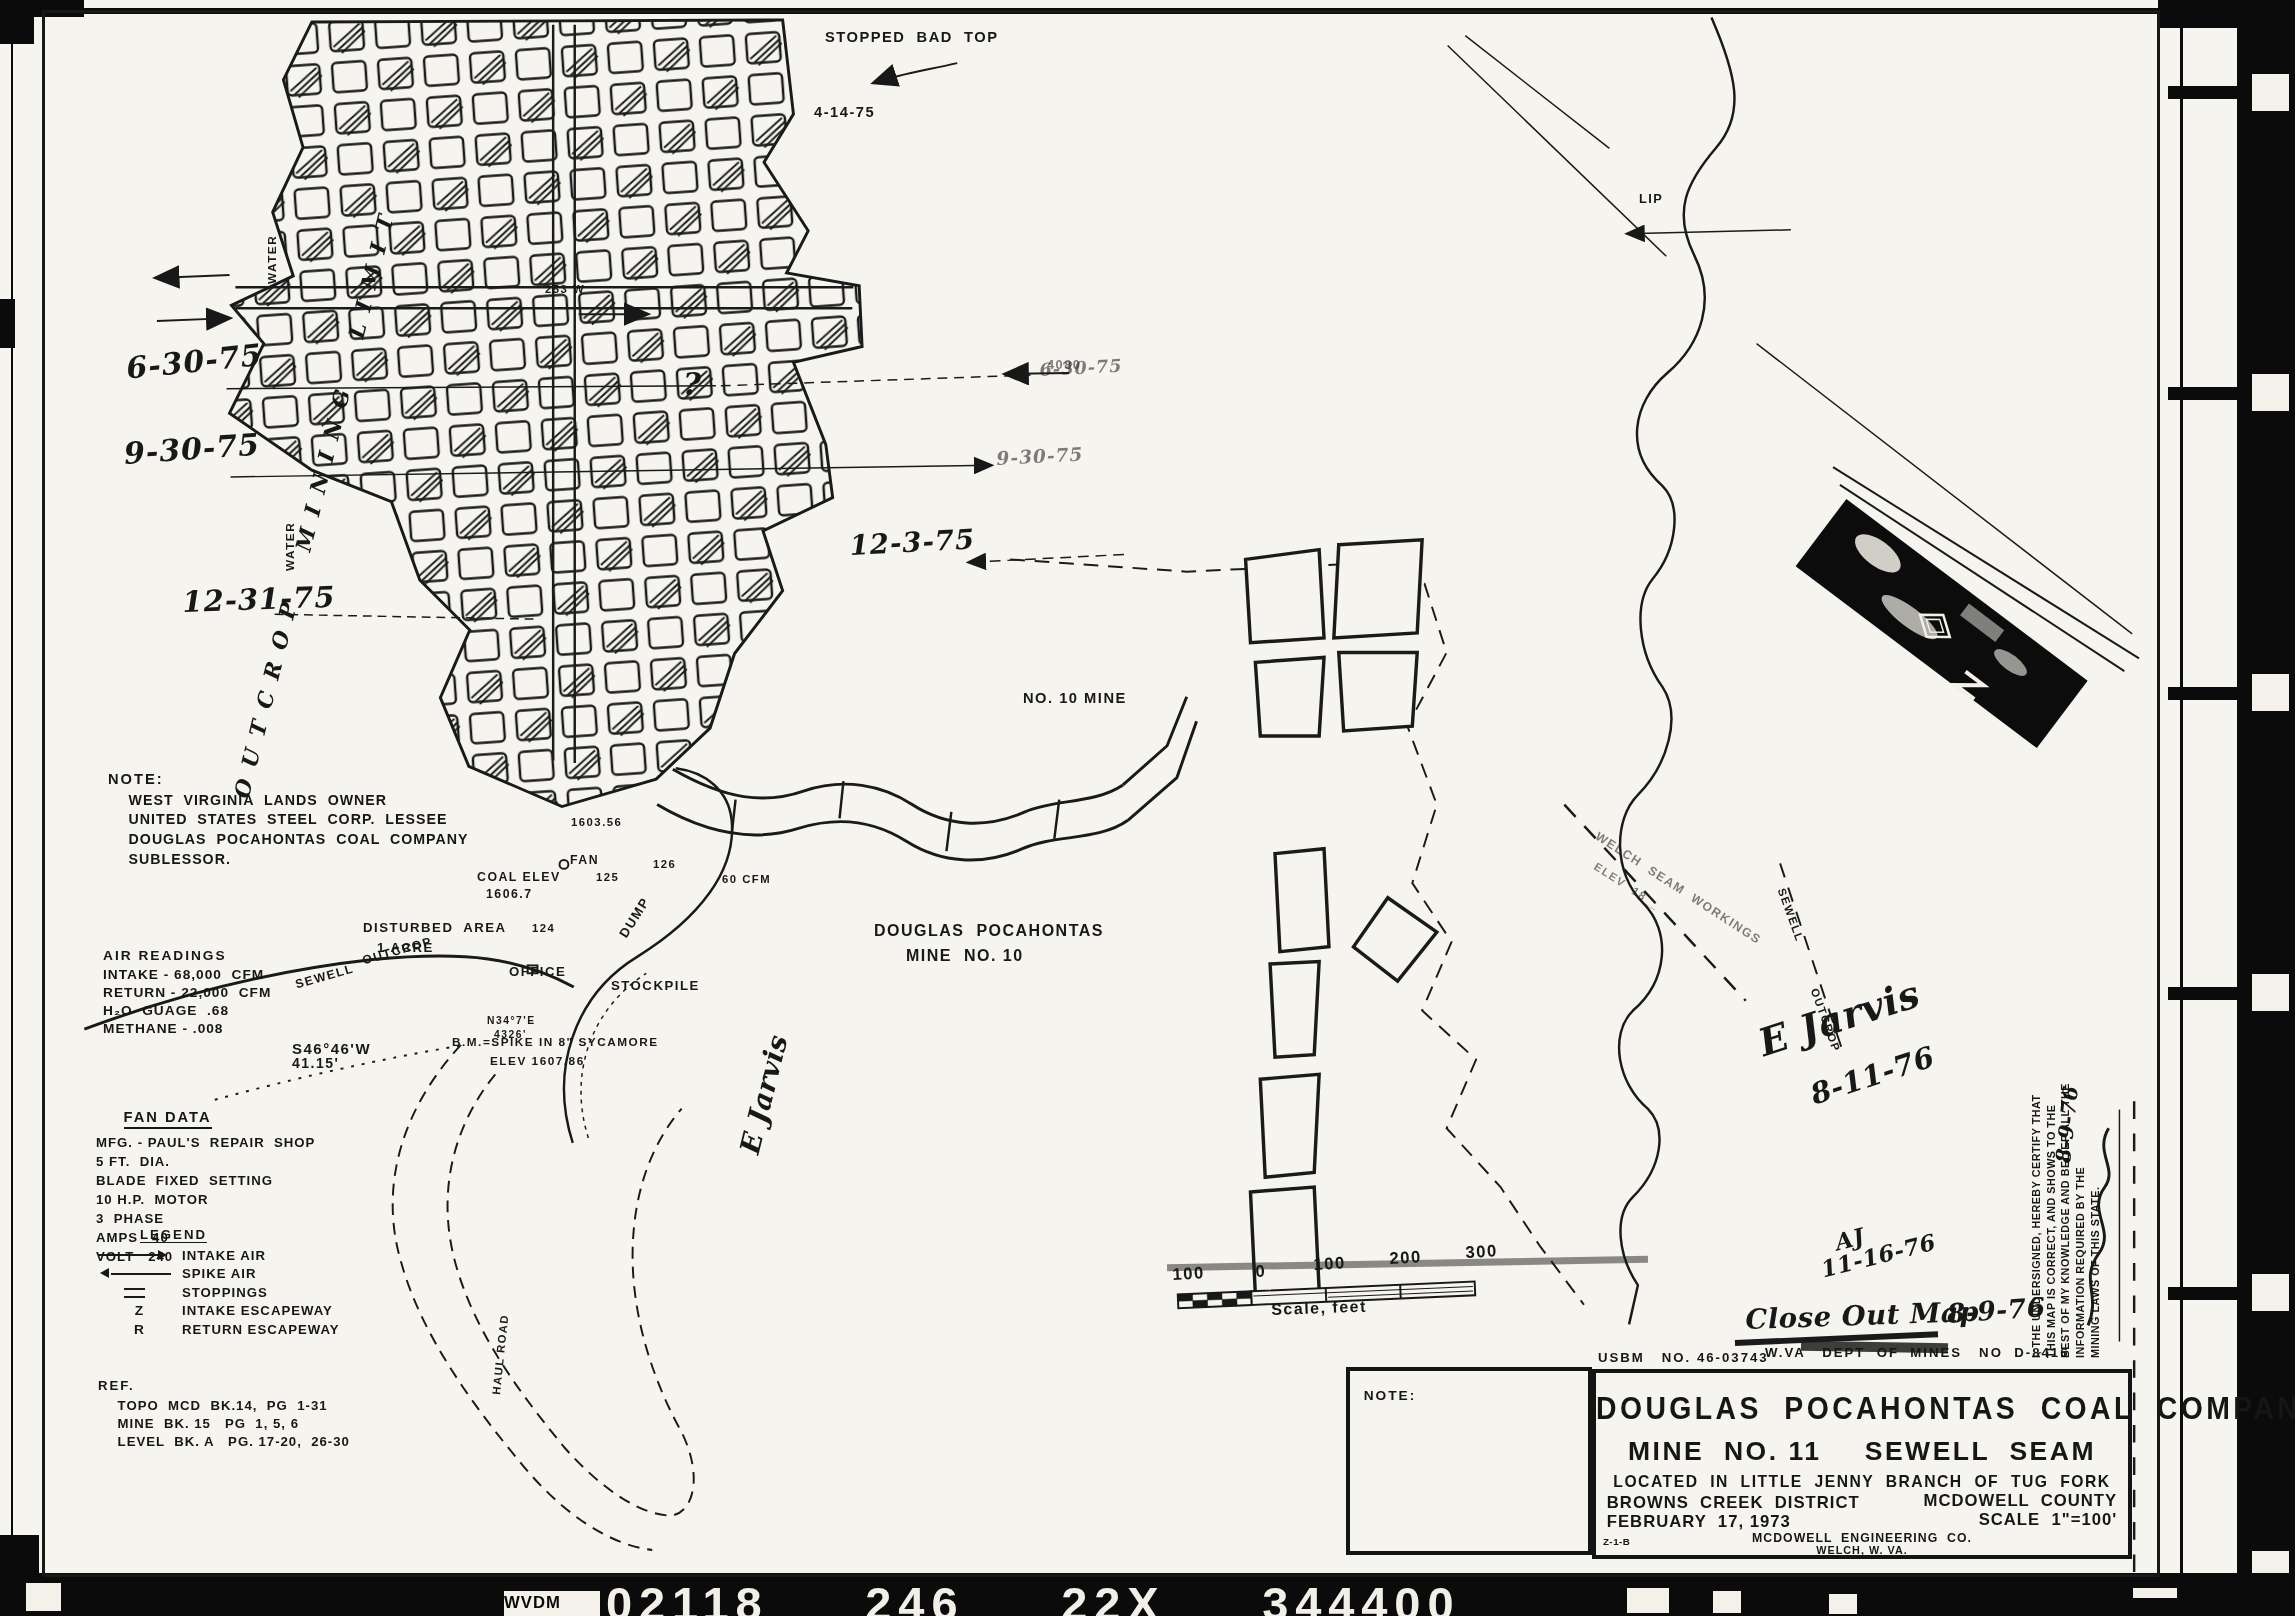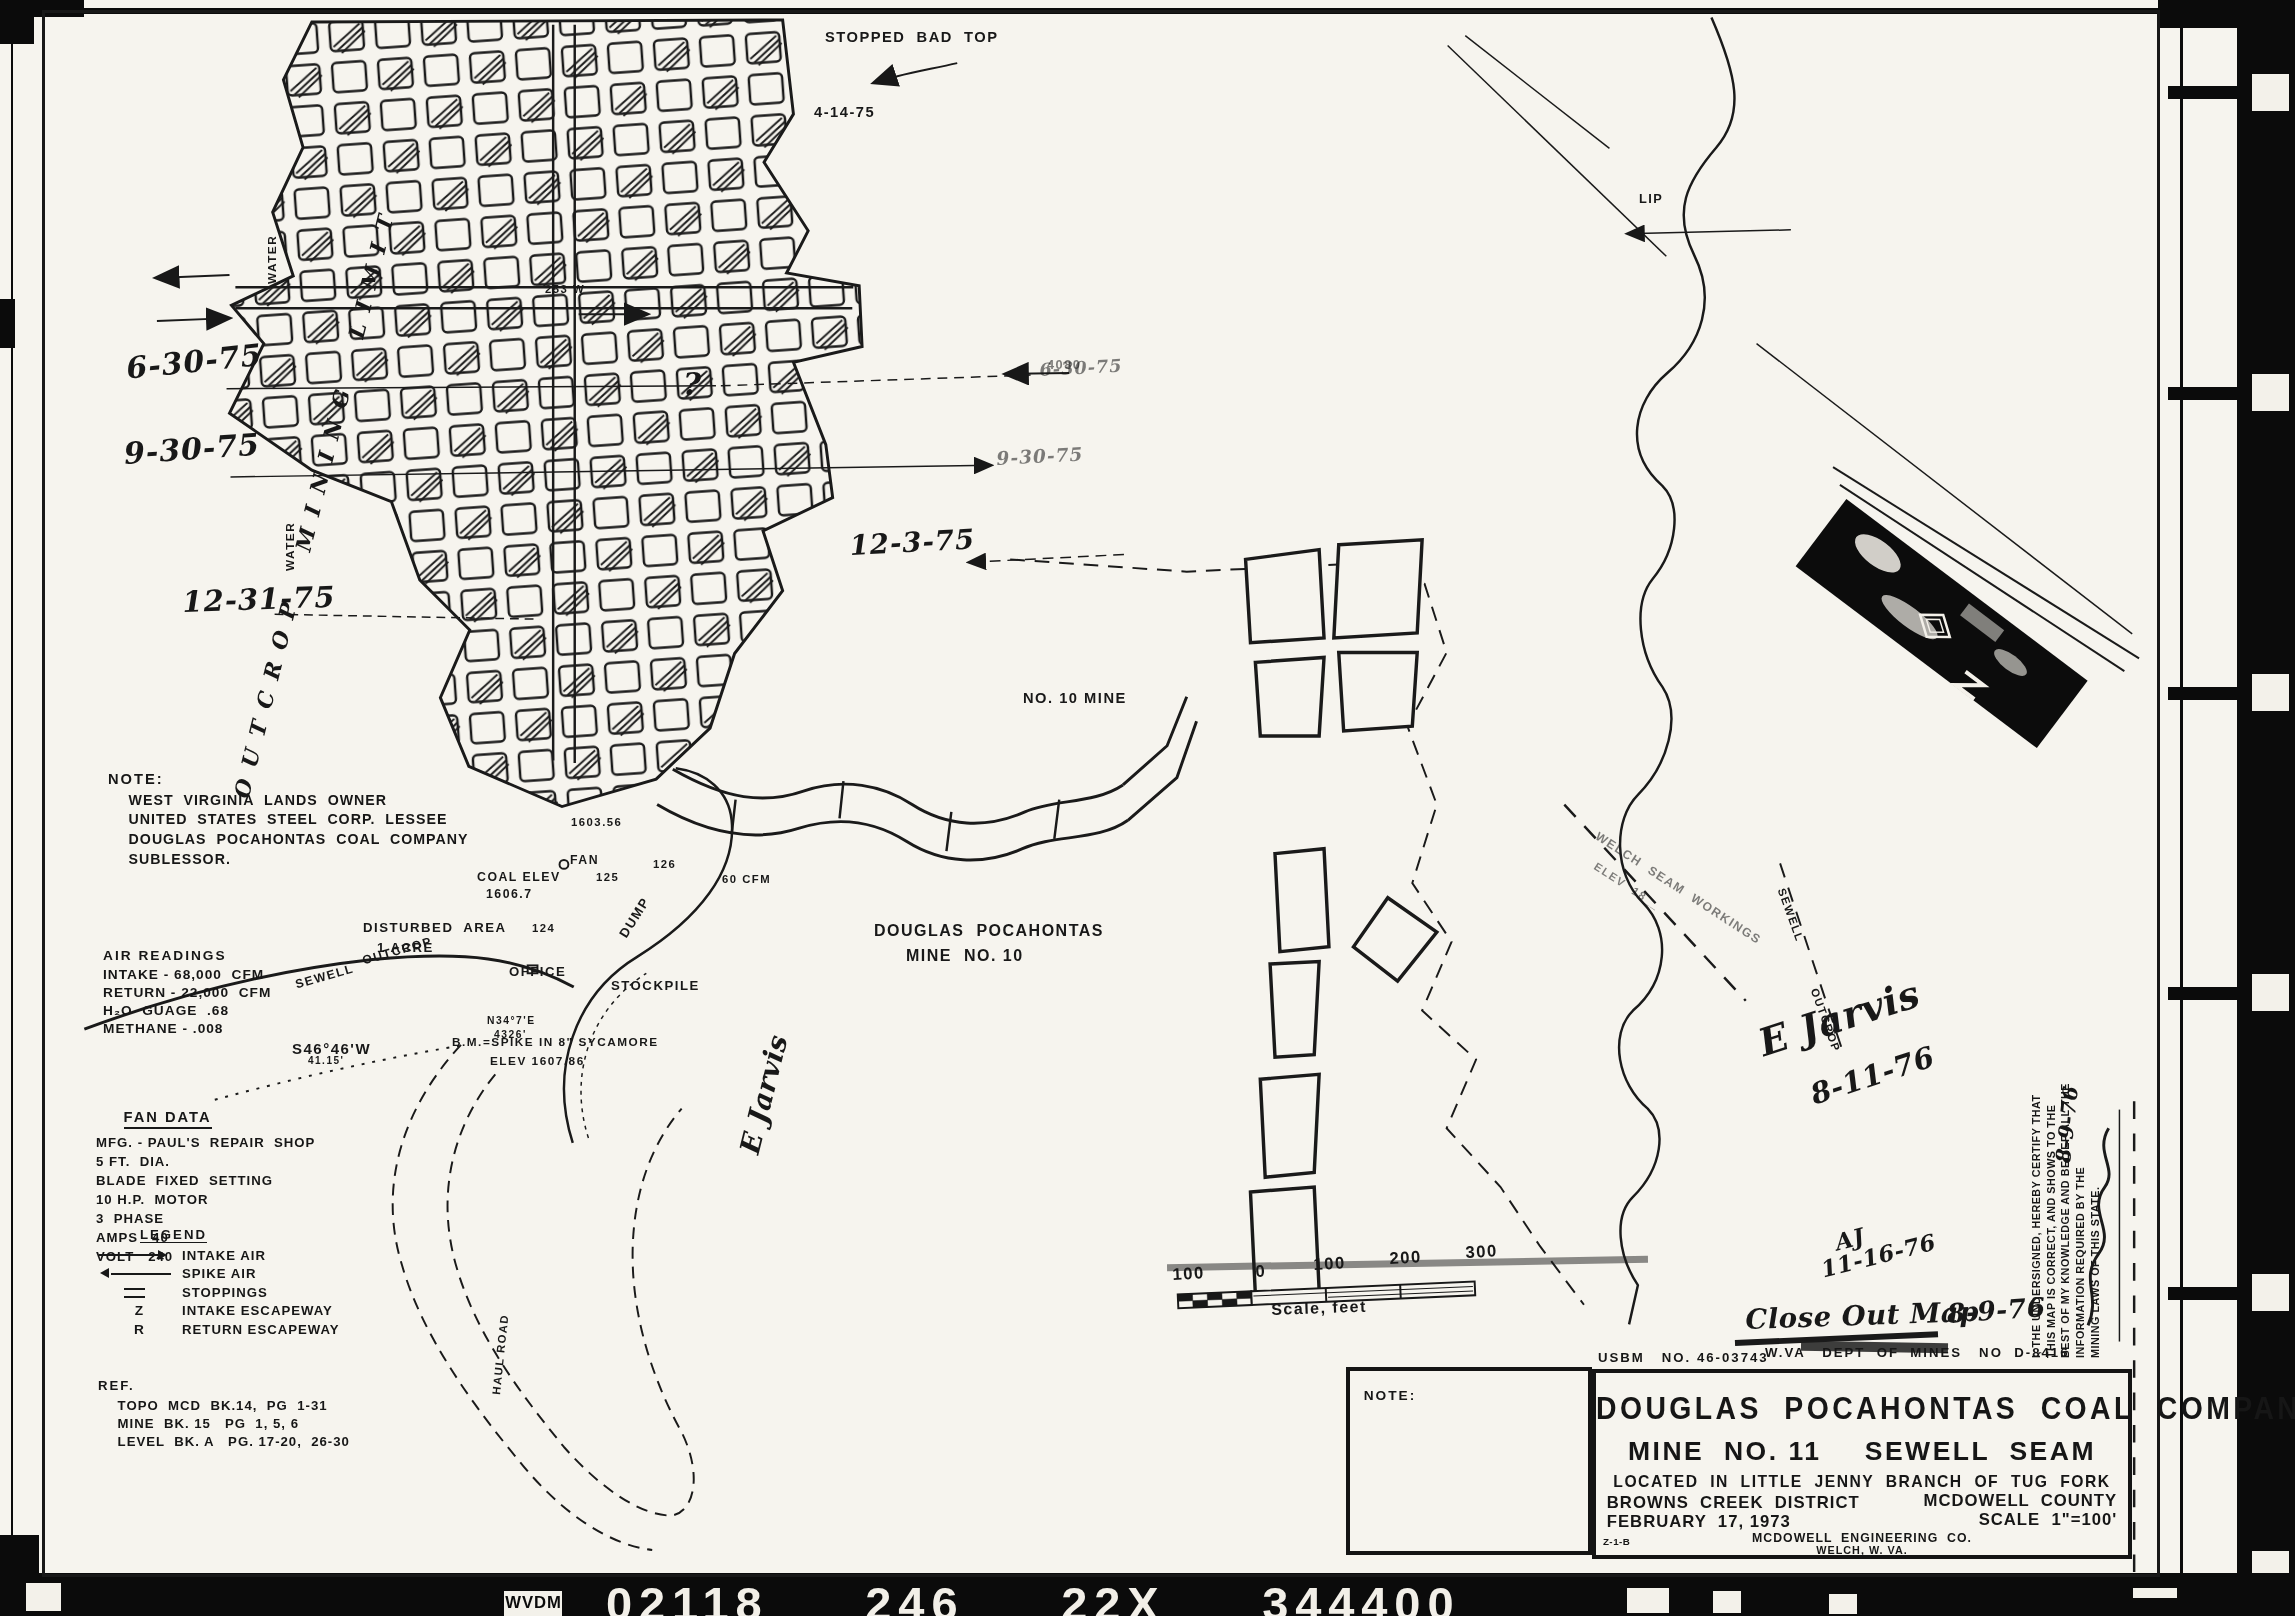--- a/index.html
+++ b/index.html
@@ -3,22 +3,22 @@
 <meta charset="utf-8">
 <style>
   html,body{margin:0;padding:0;background:#222;}
   .scan{position:relative;width:2295px;height:1617px;background:#f6f4ee;overflow:hidden;
         font-family:"Liberation Sans",sans-serif;color:#161616;}
   
   .strip{position:absolute;background:#0b0b0b;}
   .hole{position:absolute;background:#f3f1ea;}
   .film-code{position:absolute;left:606px;top:1576px;color:#f2efe8;font-weight:bold;
              font-size:47px;letter-spacing:6.9px;word-spacing:28.4px;white-space:pre;}
-  .wvdm-box{position:absolute;left:504px;top:1591px;width:58px;height:24.5px;background:#f3f1ea;
-            display:flex;align-items:center;justify-content:flex-end;font-weight:bold;font-size:16.7px;letter-spacing:1px;color:#0b0b0b;}
+  .wvdm-box{position:absolute;left:504px;top:1591px;width:96px;height:24.5px;background:#f3f1ea;
+            display:flex;align-items:center;justify-content:flex-start;font-weight:bold;font-size:16.7px;letter-spacing:1px;color:#0b0b0b;}
   
   .map-border{position:absolute;left:42px;top:9.8px;width:2112px;height:1561px;border:3.9px solid #181818;}
   
   .ann{position:absolute;transform-origin:left top;white-space:pre;font-weight:bold;
        letter-spacing:1.5px;color:#181818;line-height:1;}
   .hw{font-family:"DejaVu Serif",serif;font-style:italic;font-weight:600;letter-spacing:1px;}
   .script{font-family:"DejaVu Serif",serif;font-style:italic;font-weight:700;letter-spacing:0.5px;}
   .faded{opacity:.55;}
   .wide{letter-spacing:12.8px;}
   
@@ -370,21 +370,21 @@
       <span class="ann " style="left: 611px; top: 979px; font-size: 13.2px;">STOCKPILE</span>
       <span class="ann " style="left: 617px; top: 933px; font-size: 13.2px; transform: rotate(-58deg);">DUMP</span>
       <span class="ann " style="left: 570px; top: 854px; font-size: 12.3px;">FAN</span>
       <span class="ann " style="left: 477px; top: 871px; font-size: 12.3px;">COAL ELEV</span>
       <span class="ann " style="left: 486px; top: 888px; font-size: 12.3px;">1606.7</span>
       <span class="ann " style="left: 452px; top: 1037px; font-size: 11.8px;">B.M.=SPIKE IN 8" SYCAMORE</span>
       <span class="ann " style="left: 490px; top: 1056px; font-size: 11.8px;">ELEV 1607.86</span>
       <span class="ann " style="left: 487px; top: 1016px; font-size: 10.3px;">N34°7'E</span>
       <span class="ann " style="left: 494px; top: 1030px; font-size: 10.3px;">4326'</span>
       <span class="ann " style="left: 292px; top: 1041px; font-size: 15px;">S46°46'W</span>
-      <span class="ann " style="left: 308px; top: 1056px; font-size: 10px;">41.15'</span>
+      <span class="ann " style="left: 292px; top: 1056px; font-size: 14px;">41.15'</span>
       <span class="ann faded" style="left: 1600px; top: 830px; font-size: 12.3px; transform: rotate(33deg);">WELCH  SEAM  WORKINGS</span>
       <span class="ann faded" style="left: 1598px; top: 861px; font-size: 11.3px; transform: rotate(33deg);">ELEV  18__</span>
       <span class="ann " style="left: 1786px; top: 887px; font-size: 11.3px; transform: rotate(70deg);">SEWELL</span>
       <span class="ann " style="left: 1819px; top: 987px; font-size: 11.3px; transform: rotate(70deg);">OUTCROP</span>
       <span class="ann " style="left: 1639px; top: 193px; font-size: 12.8px;">LIP</span>
       <span class="ann script" style="left: 1754px; top: 1026px; font-size: 38px; transform: rotate(-18deg);">E Jarvis</span>
       <span class="ann script" style="left: 1807px; top: 1082px; font-size: 29px; transform: rotate(-18deg);">8-11-76</span>
       <span class="ann script" style="left: 736px; top: 1150px; font-size: 27.5px; transform: rotate(-76deg);">E Jarvis</span>
       <span class="ann script" style="left: 1833px; top: 1232px; font-size: 22.6px; transform: rotate(-14deg);">AJ</span>
       <span class="ann script" style="left: 1819px; top: 1259px; font-size: 22.6px; transform: rotate(-14deg);">11-16-76</span>

